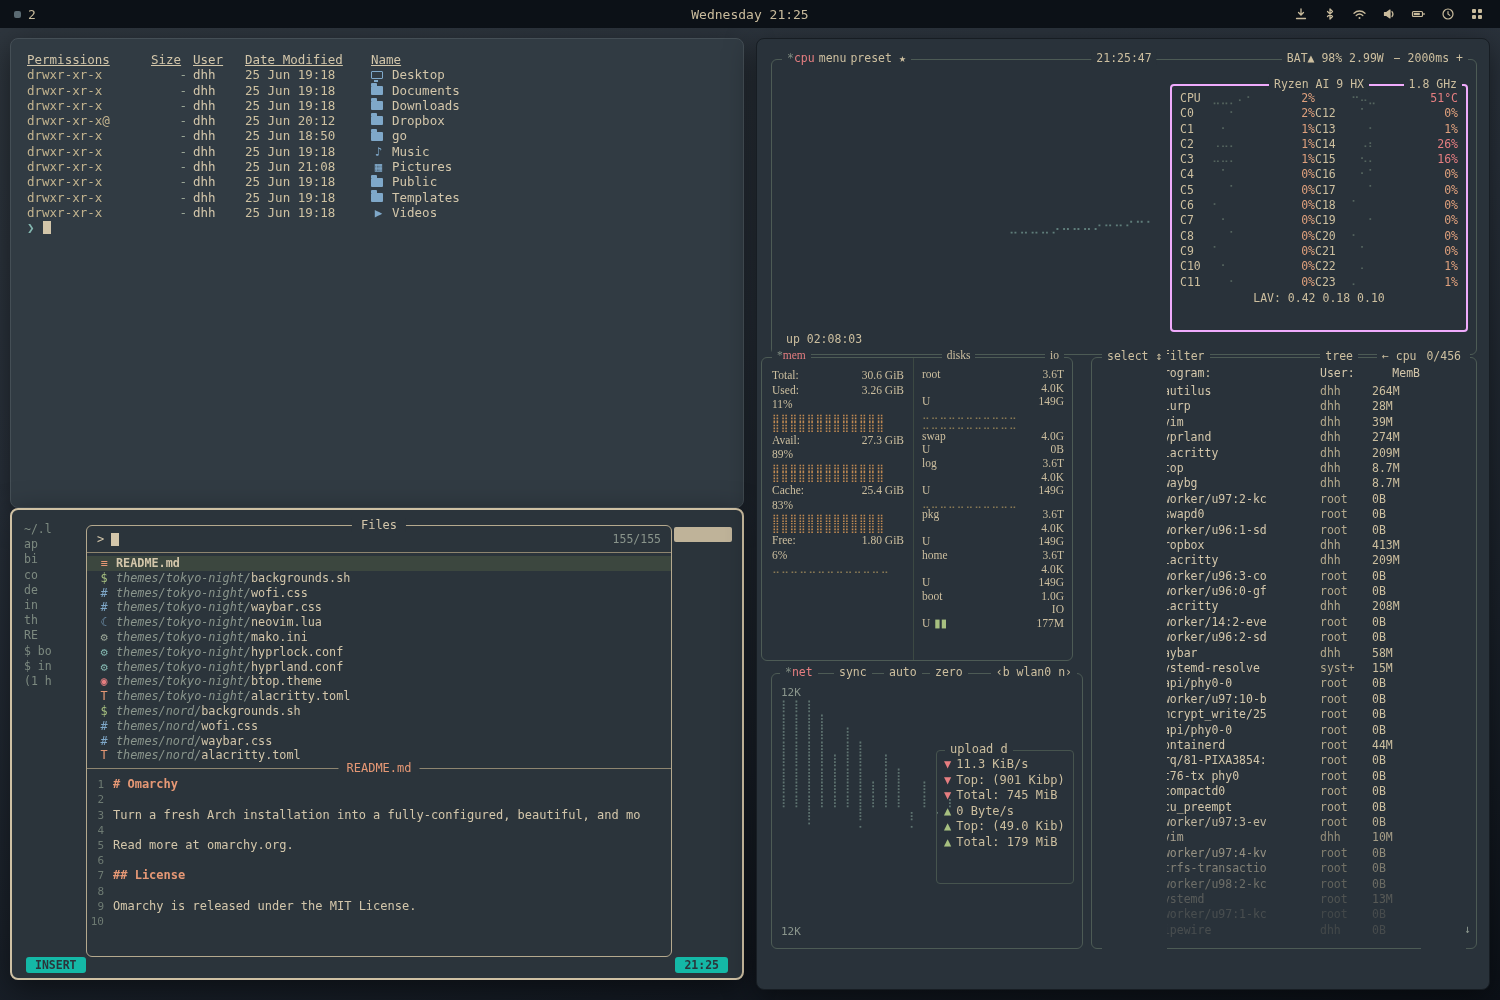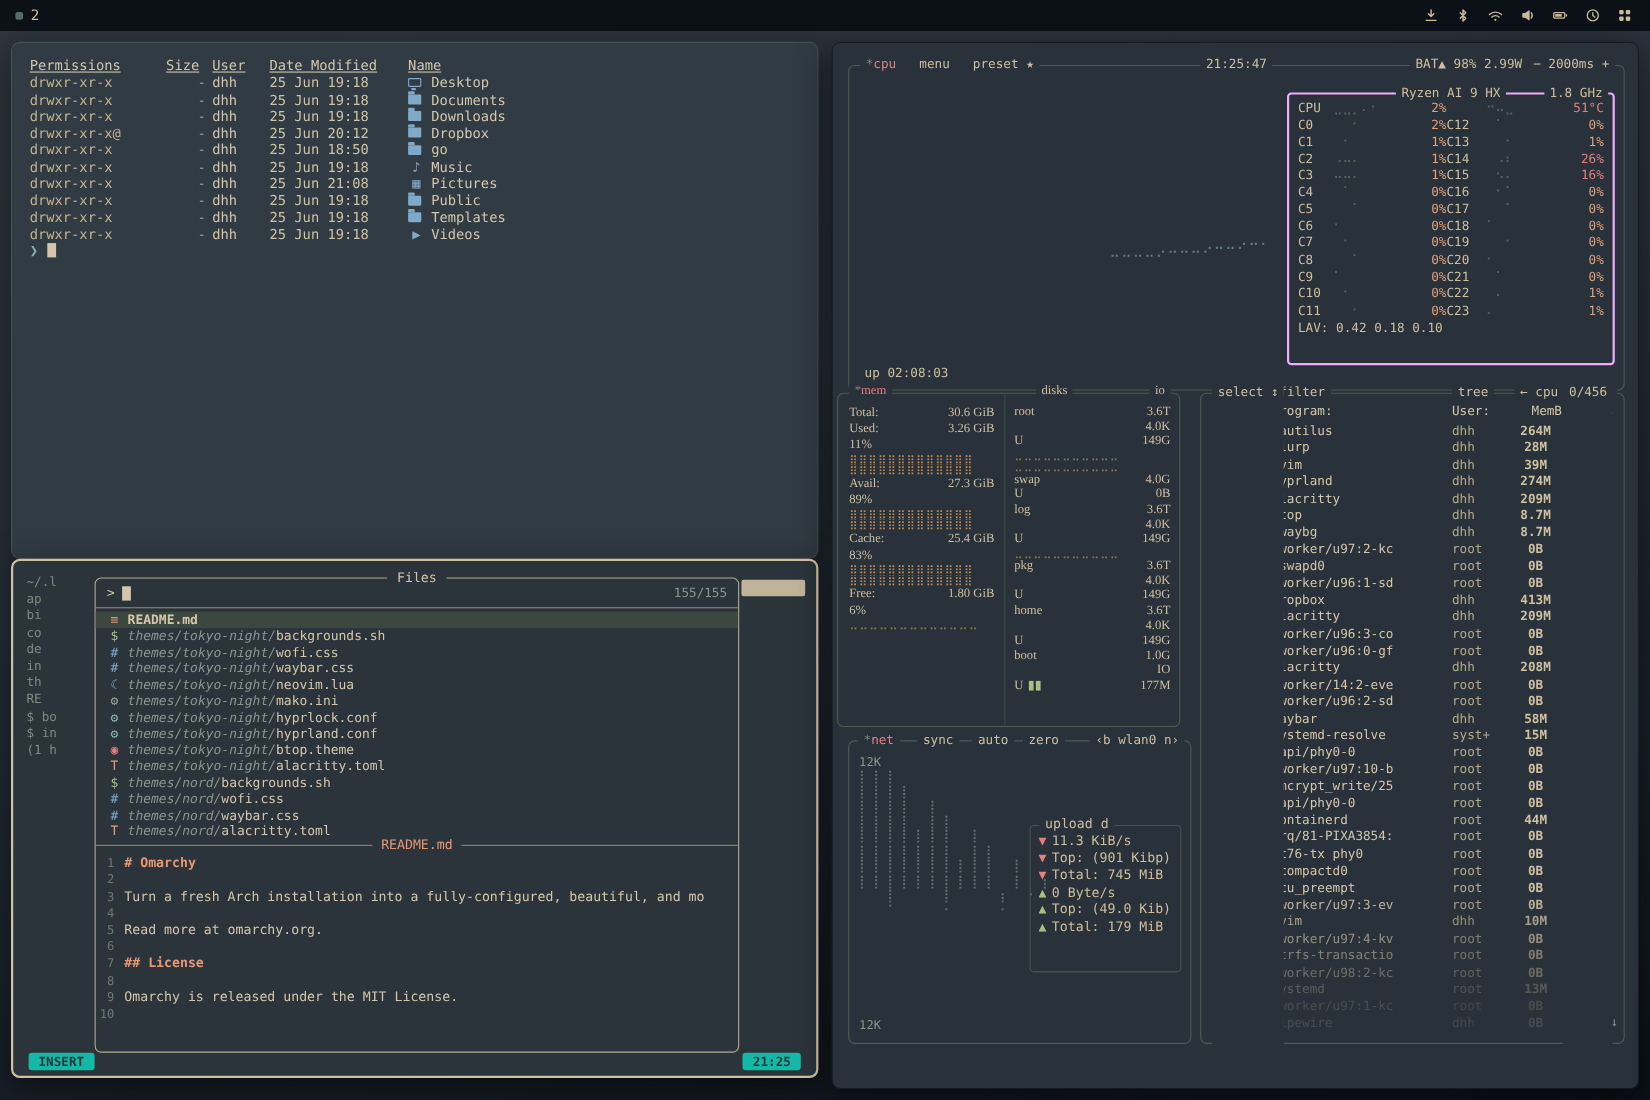--- a/index.html
+++ b/index.html
@@ -80,22 +80,22 @@
   .box-cpu { left:14px; top:20px; width:706px; height:296px; }
   .cpu-graph { position:absolute; left:10px; top:40px; right:316px; bottom:34px; overflow:hidden; }
   .cpu-gline { position:absolute; right:4px; top:54%; color:#5f7d7a; font-size:13px; letter-spacing:1px; }
   .uptime { position:absolute; left:14px; bottom:8px; color:#cdbf9f; }
   .cores { position:absolute; right:8px; top:24px; width:298px; height:248px; border:2px solid #f0abfc;
     border-radius:4px; padding:5px 8px 2px 8px; line-height:15.3px; }
   .core-row { display:grid; grid-template-columns:32px 1fr 36px 36px 1fr 40px; white-space:nowrap; }
   .core-dots { color:#55655f; overflow:hidden; }
   .core-pct { text-align:right; color:#dfa07c; }
   .core-pct.hot { color:#e67e80; }
-  .lav { text-align:left; color:#cdbf9f; margin-top:1px; }
-  .hdr-left { left:10px; display:flex; gap:21px; }
+  .lav { text-align:center; color:#cdbf9f; margin-top:1px; }
+  .hdr-left { left:10px; display:flex; gap:4px; }
   .hdr-time { left:50%; transform:translateX(-50%); }
   .hdr-right { right:8px; display:flex; gap:10px; }
   .box-mem { left:4px; top:318px; width:312px; height:304px;font-family:Liberation Serif, serif; }
   .mem-col { position:absolute; left:0; top:0; width:150px; height:100%; padding:10px 8px 4px 10px; line-height:14.6px; }
   .disk-col { position:absolute; left:151px; top:0; right:0; height:100%; padding:10px 8px 4px 8px;
     line-height:13.6px; border-left:1px solid #3c4943; overflow:hidden; }
   .kv { display:flex; justify-content:space-between; white-space:nowrap; }
   .mem-pct { color:#cdbf9f; }
   .mem-g { color:#c08a52; font-size:10.5px; line-height:10.5px; letter-spacing:1px; overflow:hidden; white-space:nowrap; }
   .mem-g.low { color:#8a7a55; font-size:11px; }
@@ -111,35 +111,36 @@
   .arr-d { color:#e67e80; margin-right:5px; } .arr-u { color:#a7c080; margin-right:5px; }
   .box-proc { left:334px; top:318px; width:386px; height:592px; }
   .proc-head { display:grid; grid-template-columns:46px 1fr 44px 48px 38px; column-gap:8px; padding:8px 10px 2px 10px;
     color:#d3c6aa; white-space:nowrap; }
   .proc-rows { position:absolute; left:0; right:0; top:26px; bottom:8px; overflow:hidden; padding:0 10px; }
   .proc-row { display:grid; grid-template-columns:46px 1fr 44px 48px 38px; column-gap:8px; height:15.4px;
     line-height:15.4px; white-space:nowrap; }
   .pr-pid { text-align:right; color:#cdbf9f; }
   .pr-prog { overflow:hidden; color:#d3c6aa; }
   .pr-user { color:#b4a98c; }
-  .pr-mem { text-align:center; color:#cdbf9f;font-weight:bold; }
+  .pr-mem { text-align:left; color:#cdbf9f; }
   .pr-cpu { text-align:right; color:#cdbf9f; }
   .ph-r { text-align:right; }
   .proc-foot-l { position:absolute; bottom:-9px; left:10px; background:#29323a; padding:0 5px; }
   .proc-foot-r { position:absolute; bottom:-9px; right:10px; background:#29323a; padding:0 5px; }
   .scroll-arrow { position:absolute; right:5px; bottom:12px; color:#8a958c; }
 </style>
 </head>
 <body>
 
 <div class="topbar">
   <div class="tb-left">
     <span class="ws-dot"></span>
     <span>2</span>
   </div>
+  <div class="tb-center">Wednesday 21:25</div>
   <div class="tb-right">
     <span>
         <svg width="14" height="14" viewBox="0 0 14 14" fill="none" stroke="#c9bb9c" stroke-width="1.3" stroke-linecap="round">
           <path d="M7 2v6M4.5 5.5L7 8l2.5-2.5M2.5 11.5h9"></path>
         </svg>
       </span>
     <span>
         <svg width="14" height="14" viewBox="0 0 14 14" fill="none" stroke="#c9bb9c" stroke-width="1.3" stroke-linecap="round" stroke-linejoin="round">
           <path d="M4.5 4.5l5 5L7 12V2l2.5 2.5-5 5"></path>
         </svg>

